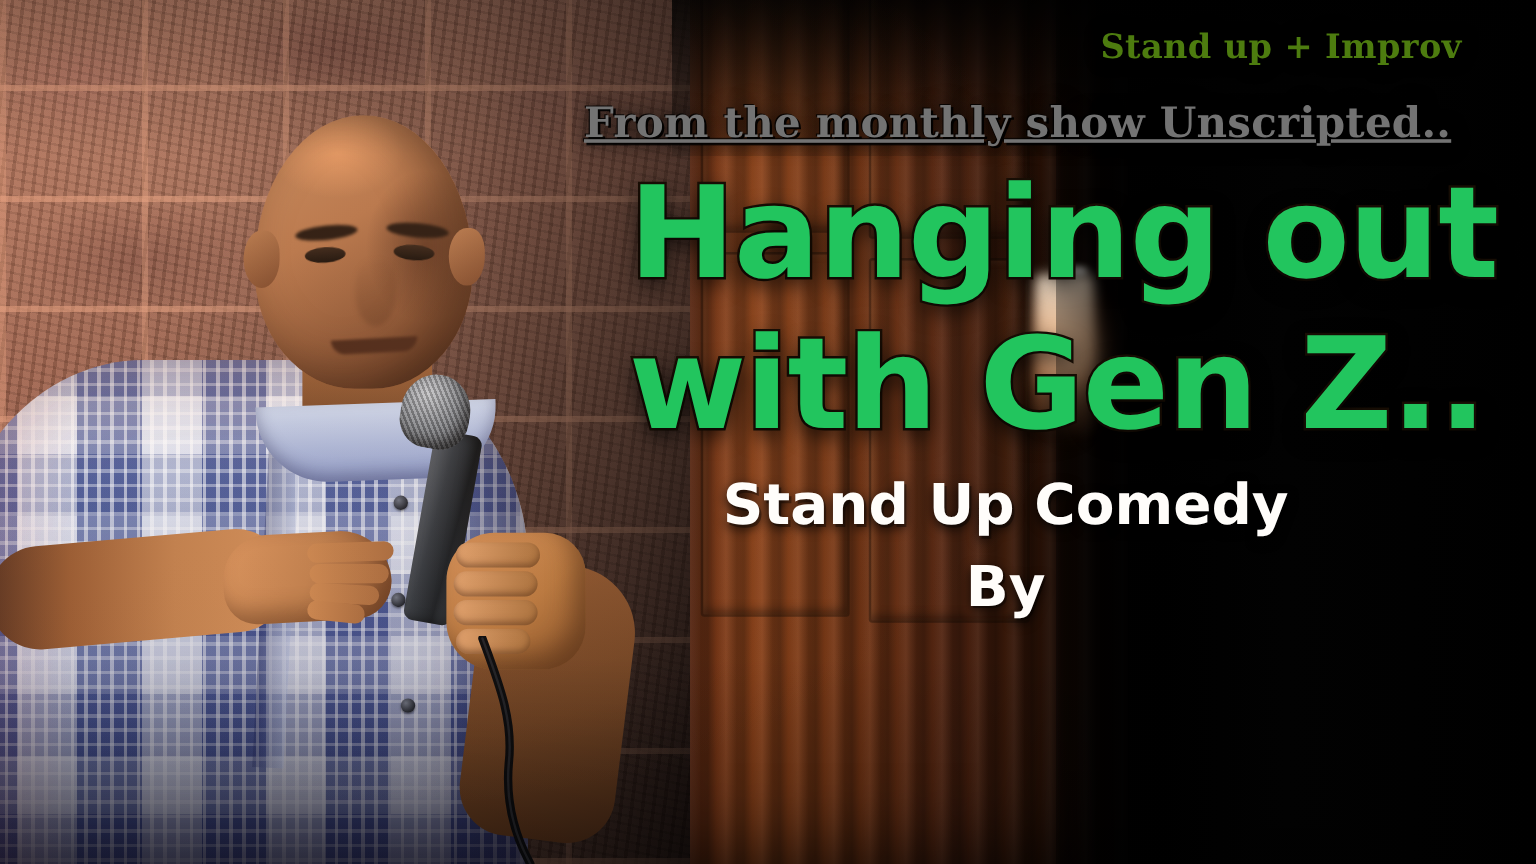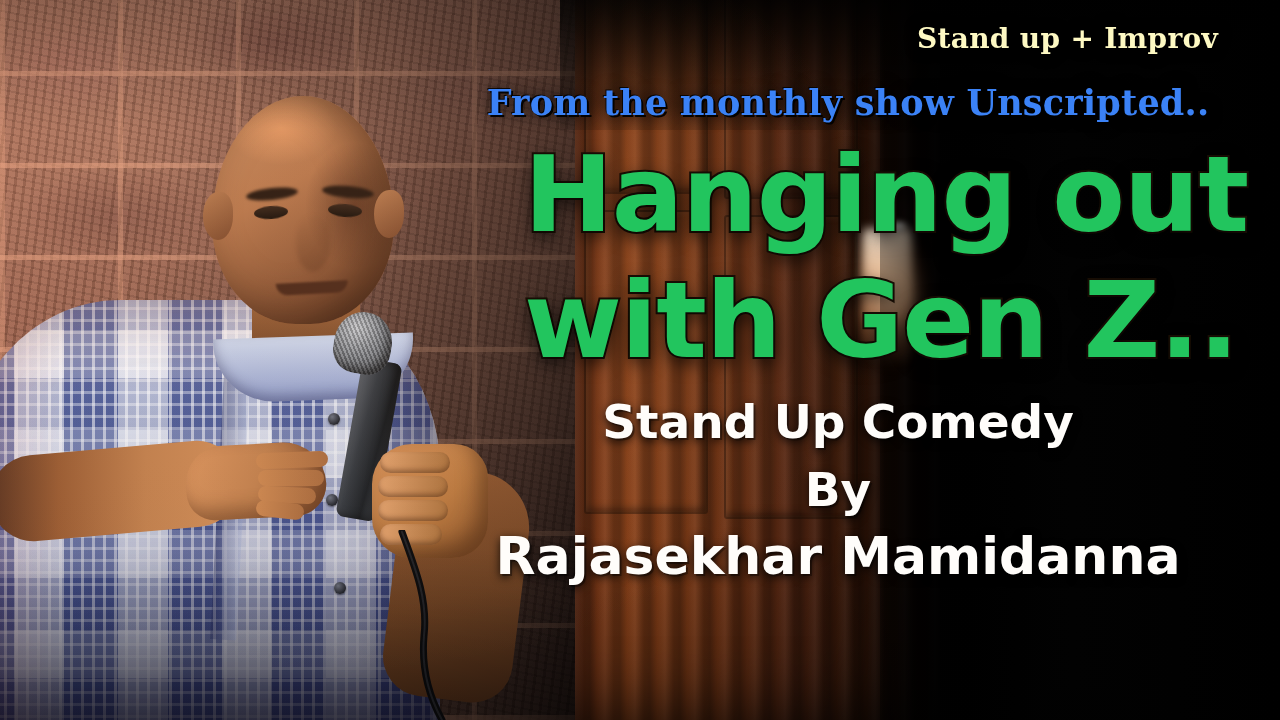--- a/index.html
+++ b/index.html
@@ -417,41 +417,42 @@
   
   .txt { position: absolute; white-space: nowrap; }
 
   .kicker {
     right: 62px;
     top: 22px;
     font-family: "DejaVu Serif", "Liberation Serif", serif;
     font-weight: bold;
     font-size: 28px;
     letter-spacing: 0.3px;
-    color: #fef9c3;
+    color: #4d7c0f;
     text-shadow:
       2px 2px 0 rgba(0,0,0,0.9),
       -1px -1px 0 rgba(0,0,0,0.75),
       0 0 14px rgba(0,0,0,0.85);
   }
 
   .show-line {
     left: 50%;
     transform: translateX(-50%);
     margin-left: 208px;
     top: 82px;
     font-family: "DejaVu Serif", "Liberation Serif", serif;
     font-weight: bold;
     font-size: 35px;
     letter-spacing: 0.2px;
-    color: #3b82f6;
+    color: #737373;
     text-shadow:
       2px 2px 0 rgba(0,0,0,0.92),
       -1px -1px 0 rgba(0,0,0,0.8),
       0 0 16px rgba(0,0,0,0.9);
+    text-decoration: underline;
   }
 
   .headline {
     left: 524px;
     font-family: "DejaVu Sans", sans-serif;
     font-weight: bold;
     font-size: 106px;
     line-height: 1;
     letter-spacing: -1px;
     color: #22c55e;
@@ -557,15 +558,14 @@
   <div class="txt show-line">From the monthly show Unscripted..</div>
 
   <div class="txt headline l1">Hanging out</div>
 
   <div class="txt sub s1">Stand Up Comedy</div>
 
   <div class="txt headline l2">with Gen Z..</div>
 
   <div class="txt sub s2">By</div>
 
-  <div class="txt sub s3">Rajasekhar Mamidanna</div>
 
 </div>
 
 </body></html>

